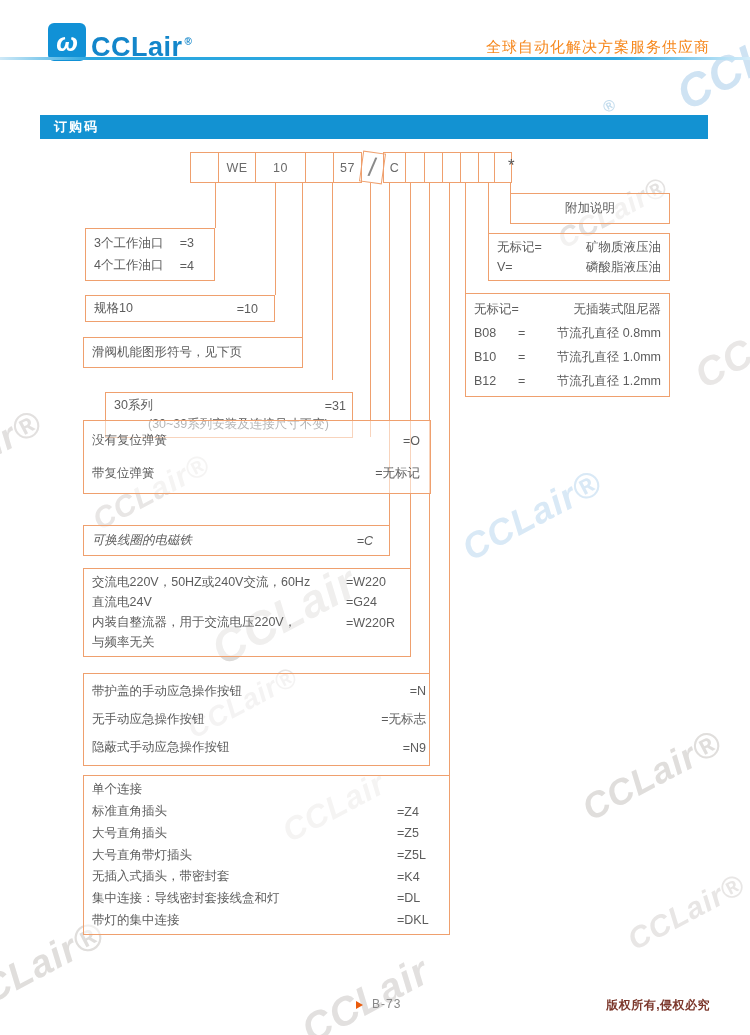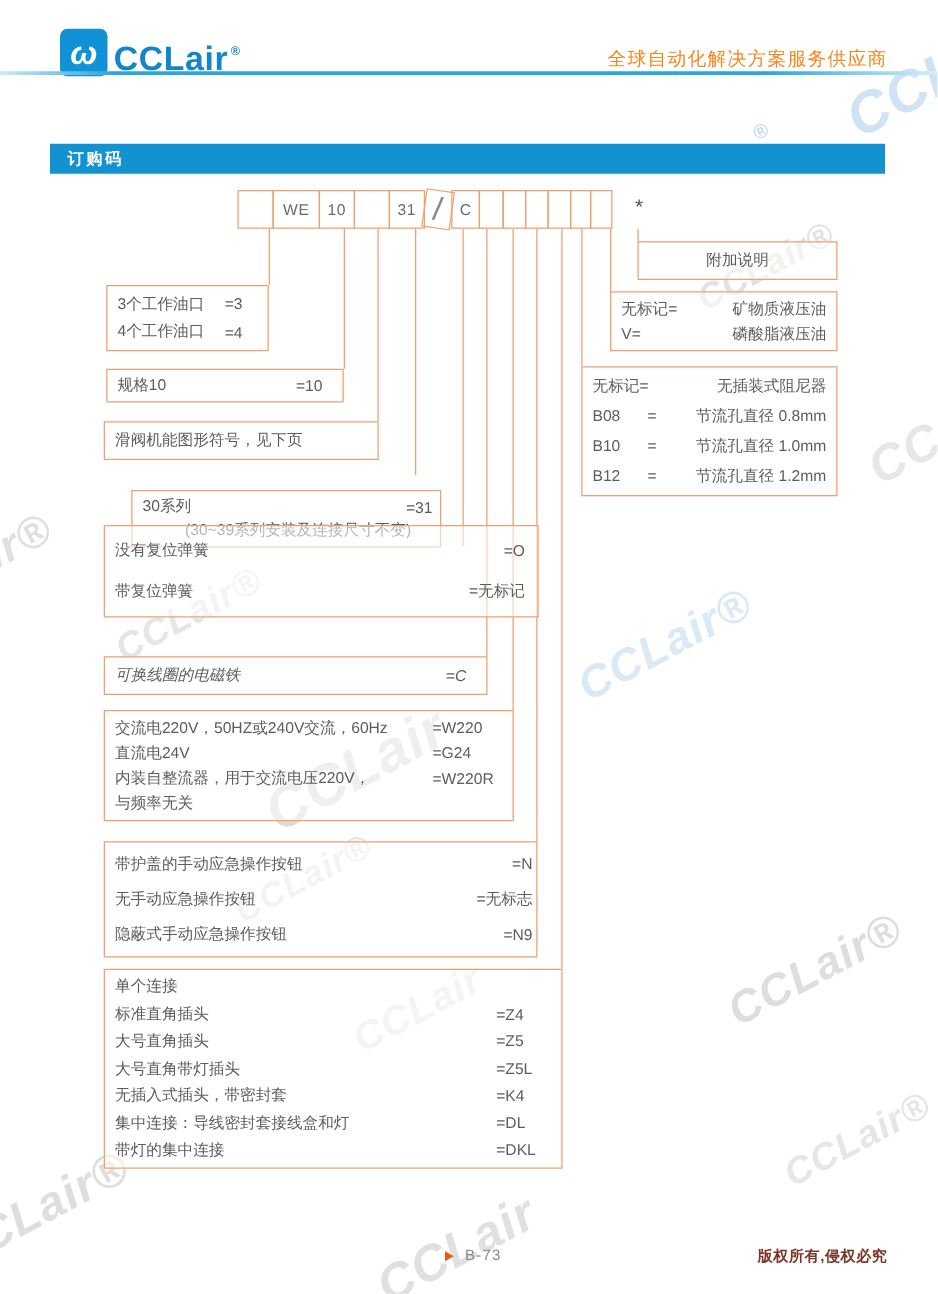--- a/index.html
+++ b/index.html
@@ -125,23 +125,23 @@
   <div class="header-rule"></div>
 </div>
 
 <div class="section-bar">
   <span>订购码</span>
 </div>
 
 <div class="code-row">
   <span class="cell" style="width:29px"></span>
   <span class="cell" style="width:38px">WE</span>
-  <span class="cell" style="width:29px">10</span>
+  <span class="cell" style="width:51px">10</span>
   <span class="cell" style="width:29px"></span>
-  <span class="cell" style="width:29px">31</span>
+  <span class="cell" style="width:29px">57</span>
   <span class="cell cell-slash" style="width:23px">/</span>
   <span class="cell" style="width:23px">C</span>
   <span class="cell" style="width:20px"></span>
   <span class="cell" style="width:19px"></span>
   <span class="cell" style="width:19px"></span>
   <span class="cell" style="width:19px"></span>
   <span class="cell" style="width:17px"></span>
   <span class="cell" style="width:18px"></span>
 </div>
 <span class="star">*</span>

